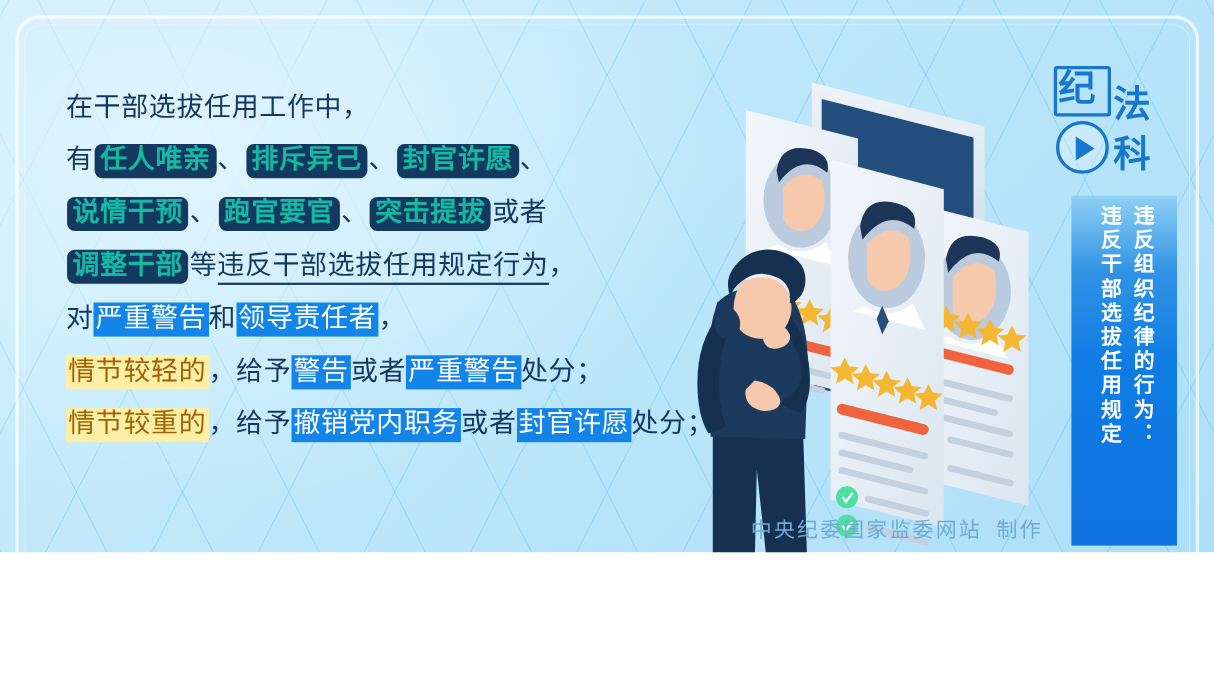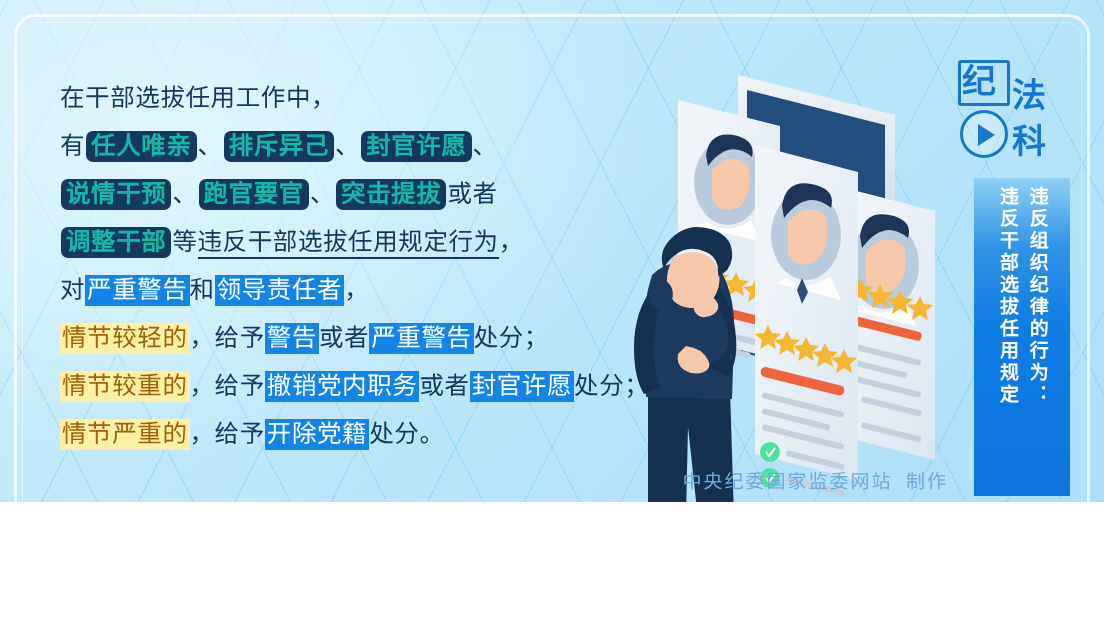--- a/index.html
+++ b/index.html
@@ -353,21 +353,20 @@
   </div>
 
   <div class="copy" id="copy">
       <div class="line"><span>在干部选拔任用工作中，</span></div>
       <div class="line"><span>有</span><span class="chip">任人唯亲</span><span>、</span><span class="chip">排斥异己</span><span>、</span><span class="chip">封官许愿</span><span>、</span></div>
       <div class="line"><span class="chip">说情干预</span><span>、</span><span class="chip">跑官要官</span><span>、</span><span class="chip">突击提拔</span><span>或者</span></div>
       <div class="line"><span class="chip">调整干部</span><span>等</span><span class="uline">违反干部选拔任用规定行为</span><span>，</span></div>
       <div class="line"><span>对</span><span class="hl-blue">严重警告</span><span>和</span><span class="hl-blue">领导责任者</span><span>，</span></div>
       <div class="line"><span class="hl-yellow">情节较轻的</span><span>，给予</span><span class="hl-blue">警告</span><span>或者</span><span class="hl-blue">严重警告</span><span>处分；</span></div>
       <div class="line"><span class="hl-yellow">情节较重的</span><span>，给予</span><span class="hl-blue">撤销党内职务</span><span>或者</span><span class="hl-blue">封官许愿</span><span>处分；</span></div>
-      <div class="line"><span class="hl-yellow">情节严重的</span><span>，给予</span><span class="hl-blue">开除党籍</span><span>处分。</span></div>
     </div>
 
   <div class="rail">
     <div class="logo">
       <span class="logo-box"></span>
       <span class="logo-cell lc-ji">纪</span>
       <span class="logo-cell lc-fa">法</span>
       <span class="logo-circle"></span>
       <span class="logo-play"></span>
       <span class="logo-cell lc-ke">科</span>

